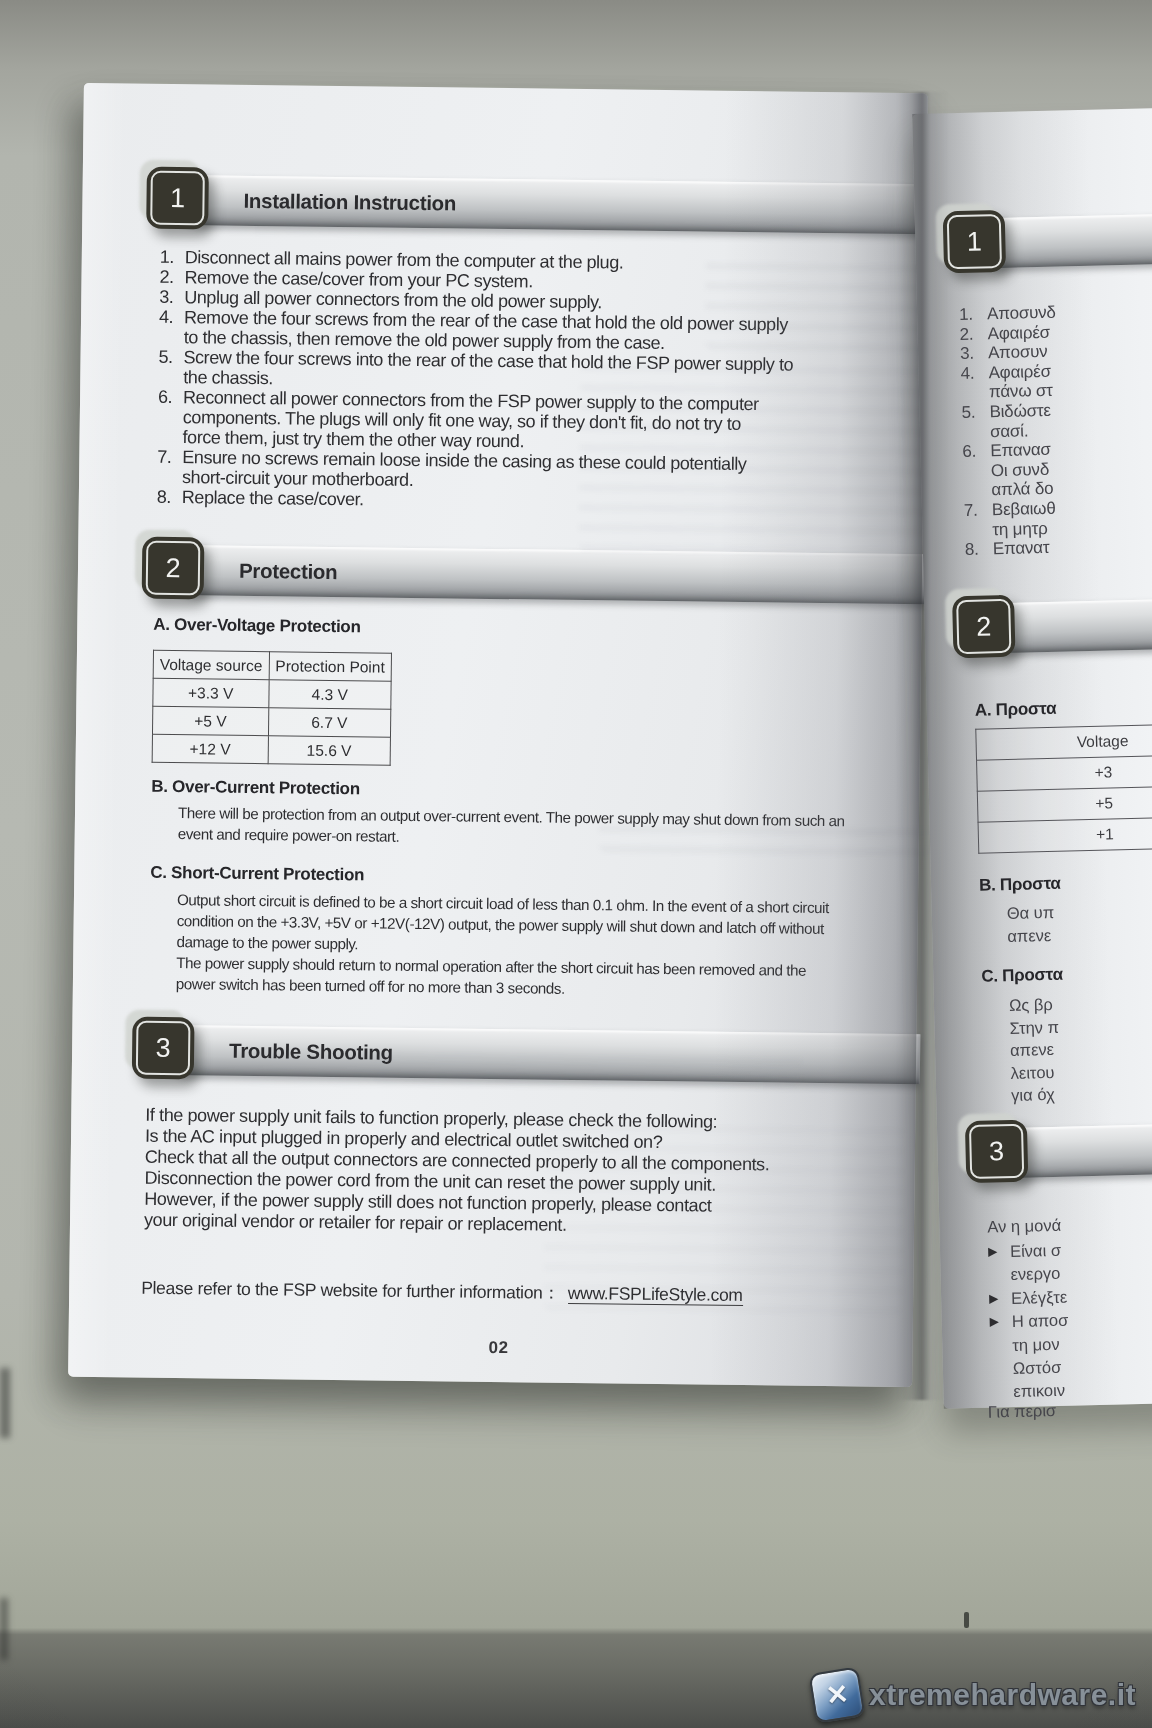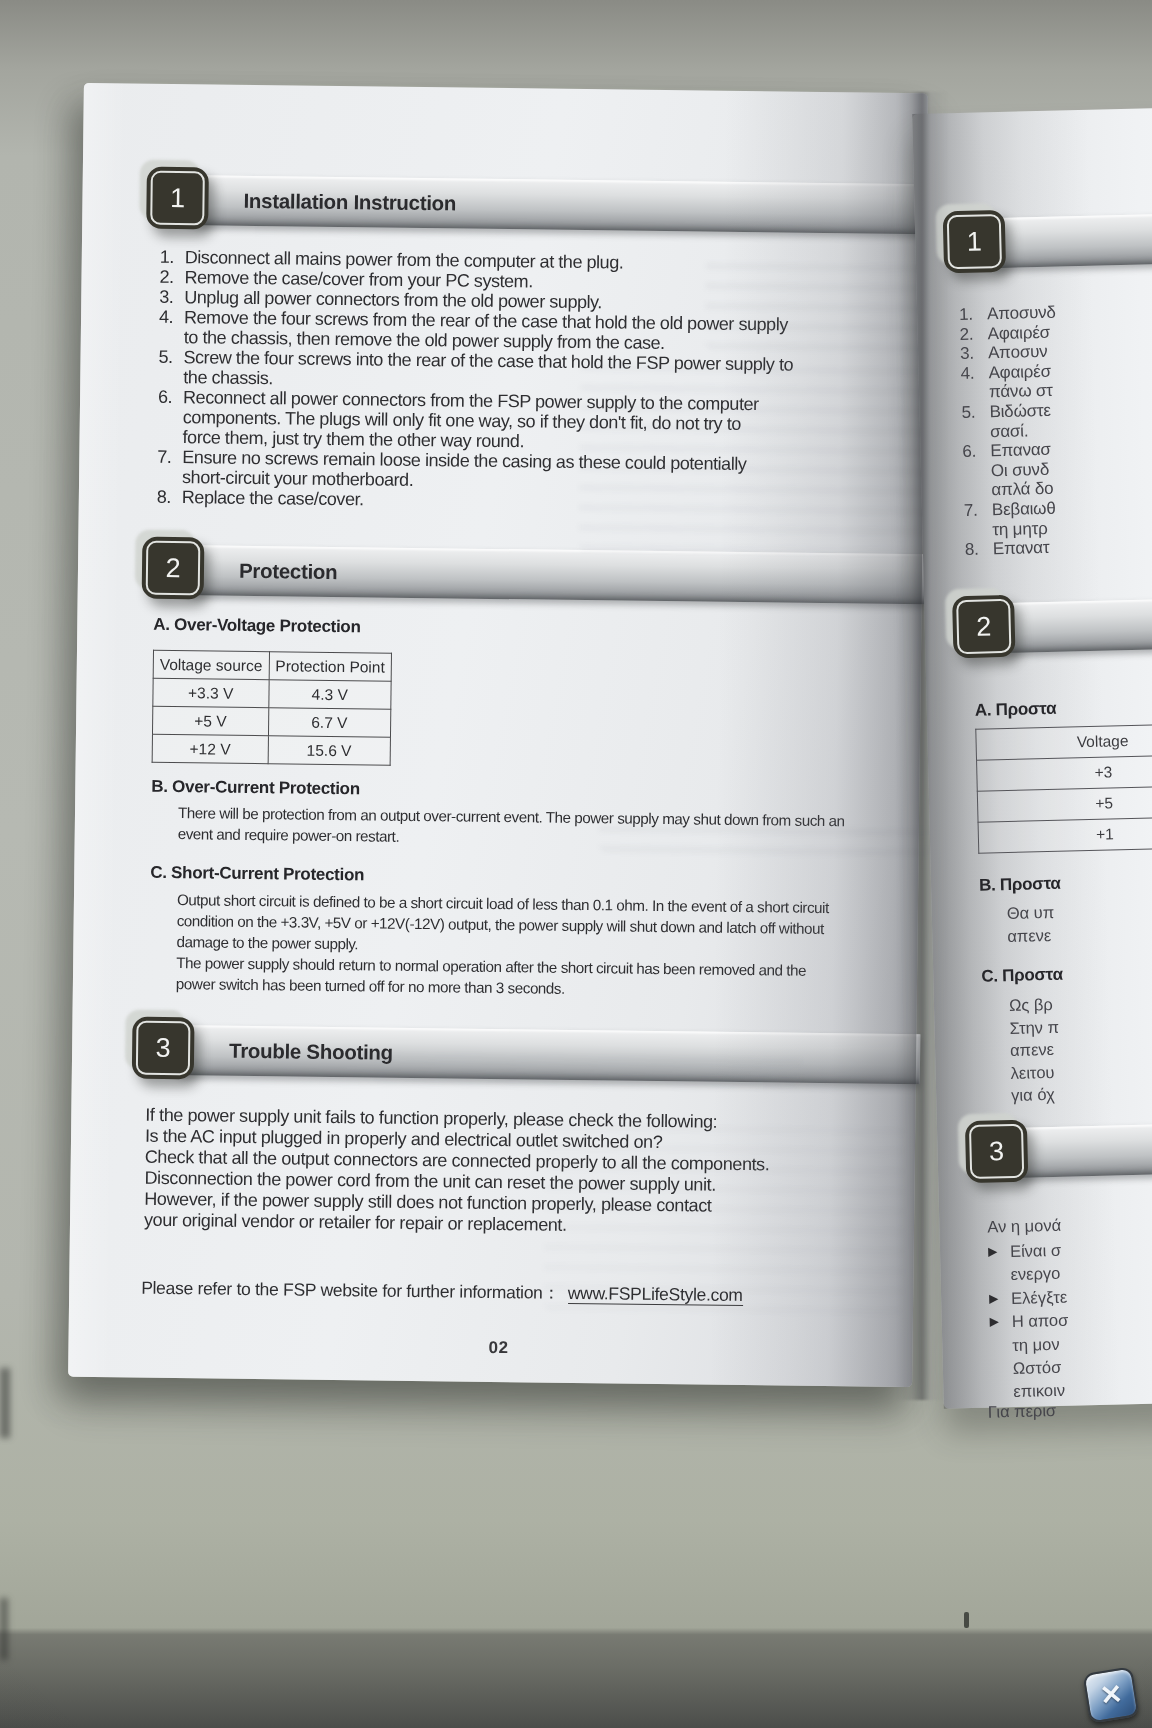--- a/index.html
+++ b/index.html
@@ -406,16 +406,17 @@
   <div class="spine"></div>
 
   <div class="edgemark" style="left:0;top:1368px;width:10px;height:70px;"></div>
   <div class="edgemark" style="left:0;top:1598px;width:8px;height:62px;"></div>
   <div class="speck" style="left:964px;top:1612px;width:5px;height:16px;"></div>
 
   <div class="watermark">
     <div class="wm-logo">
         <span>✕</span>
       </div>
+    <div class="wm-text">xtremehardware.it</div>
   </div>
 
   <div class="vignette"></div>
 </div>
 
 </body></html>

